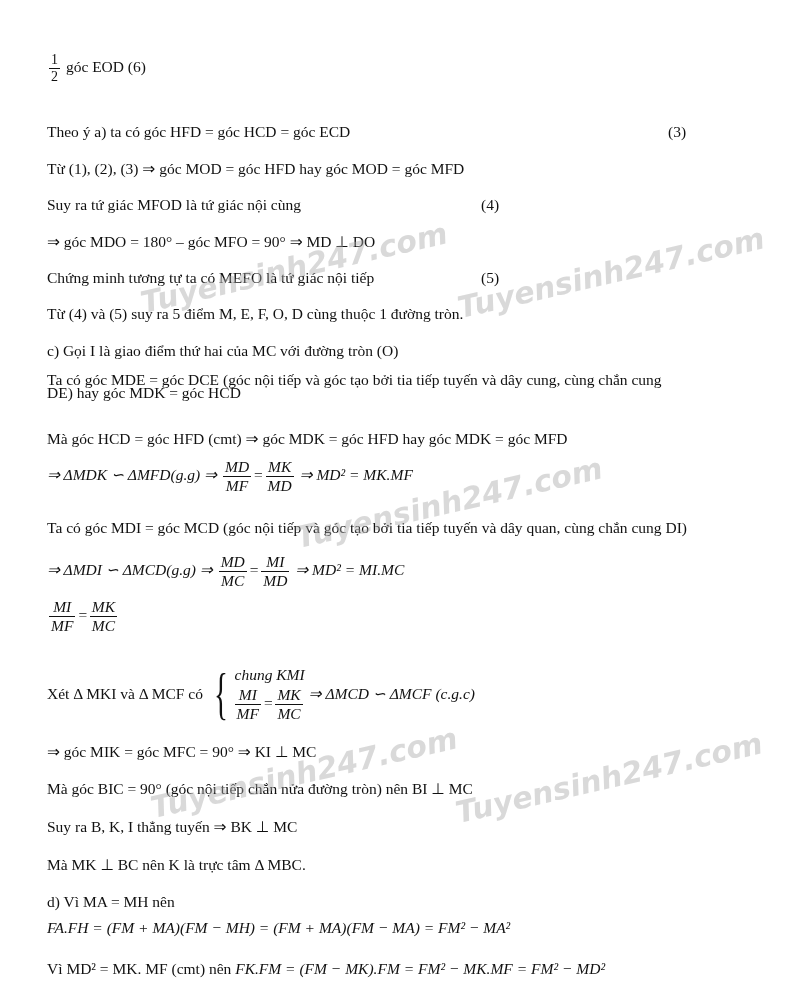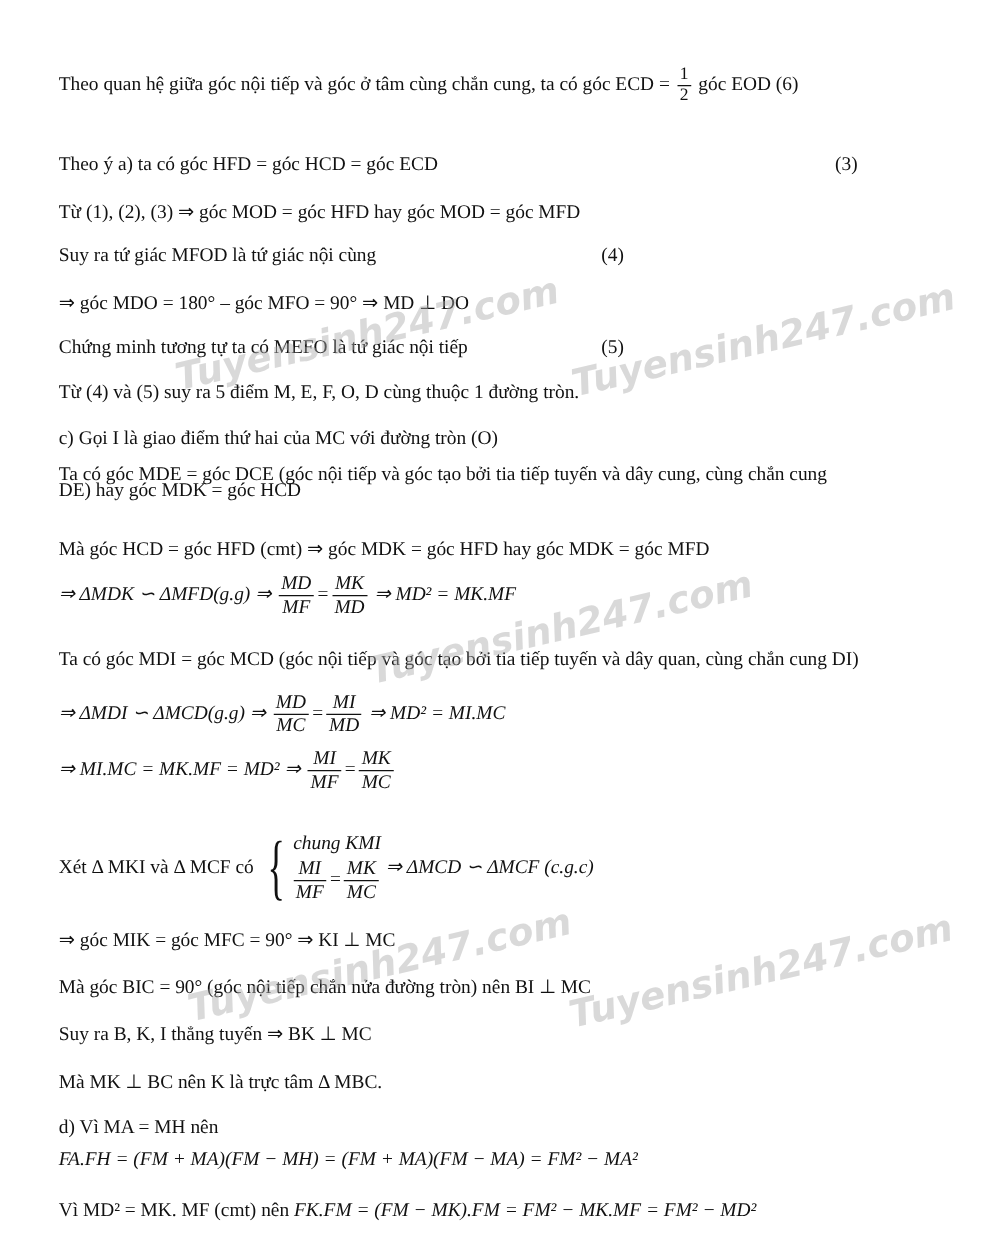--- a/index.html
+++ b/index.html
@@ -16,21 +16,20 @@
         color: rgba(170,170,170,0.45); font-size: 30px; transform: rotate(-13deg); transform-origin: left bottom;
         white-space: nowrap; pointer-events: none; }
   .brace { display: inline-block; vertical-align: middle; font-size: 58px; line-height: 1; font-weight: 200; transform: scaleX(0.5); margin-right: -6px; }
   .sys { display: inline-block; vertical-align: middle; font-style: italic; }
   .sys .r1 { display: block; margin-bottom: 2px; text-align: right; }
 </style>
 </head>
 <body>
 
 <div class="line" style="top:52px">
-  <span>Theo quan hệ giữa góc nội tiếp và góc ở tâm cùng chắn cung, ta có góc ECD =</span>
   <span class="frac up"><span class="n">1</span><span class="d">2</span></span>
   <span>góc EOD (6)</span>
 </div>
 
 <div class="line" style="top:123px">Theo ý a) ta có góc HFD = góc HCD = góc ECD</div>
 <div class="num" style="top:123px;left:668px">(3)</div>
 
 <div class="line" style="top:160px">Từ (1), (2), (3) ⇒ góc MOD = góc HFD hay góc MOD = góc MFD</div>
 
 <div class="line" style="top:196px">Suy ra tứ giác MFOD là tứ giác nội cùng</div>
@@ -55,21 +54,20 @@
 
 <div class="line" style="top:519px">Ta có góc MDI = góc MCD (góc nội tiếp và góc tạo bởi tia tiếp tuyến và dây quan, cùng chắn cung DI)</div>
 
 <div class="line m" style="top:553px">
   <span>⇒ ΔMDI ∽ ΔMCD(g.g) ⇒</span>
   <span class="frac"><span class="n">MD</span><span class="d">MC</span></span>=<span class="frac"><span class="n">MI</span><span class="d">MD</span></span>
   <span>⇒ MD² = MI.MC</span>
 </div>
 
 <div class="line m" style="top:598px">
-  <span>⇒ MI.MC = MK.MF = MD² ⇒</span>
   <span class="frac"><span class="n">MI</span><span class="d">MF</span></span>=<span class="frac"><span class="n">MK</span><span class="d">MC</span></span>
 </div>
 
 <div class="line" style="top:665px">
   <span style="vertical-align:middle">Xét Δ MKI và Δ MCF có</span>
   <span class="brace">{</span>
   <span class="sys">
     <span class="r1">chung  KMI</span>
     <span class="frac"><span class="n">MI</span><span class="d">MF</span></span>=<span class="frac"><span class="n">MK</span><span class="d">MC</span></span>
   </span>

